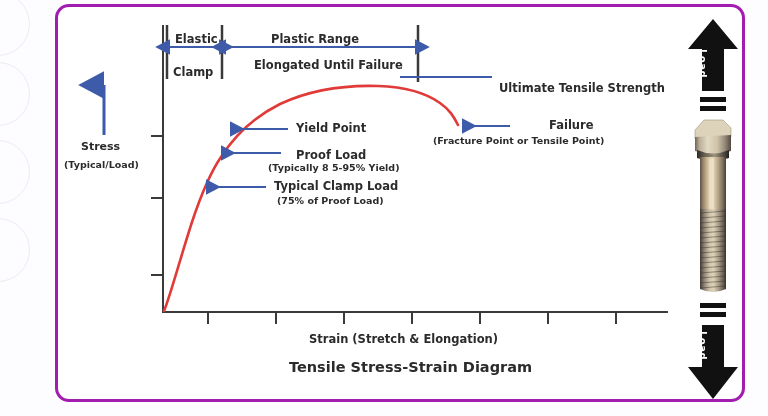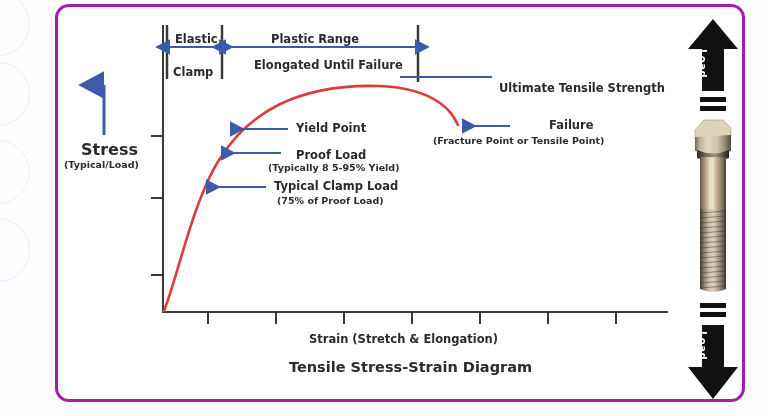--- a/index.html
+++ b/index.html
@@ -59,21 +59,21 @@
 
   .txt {
     position: absolute;
     white-space: nowrap;
     color: #2b2b2b;
     font-family: "DejaVu Sans", sans-serif;
   }
   .bold  { font-weight: bold; }
   .t12   { font-size: 11.5px; }
   .t10   { font-size: 9.5px; }
-  .t13   { font-size: 16px; }
+  .t13   { font-size: 11px; }
 
   
   #bolt-panel {
     position: absolute;
     left: 620px;
     top: 6px;
     width: 70px;
     height: 390px;
   }
   #bolt-photo {

